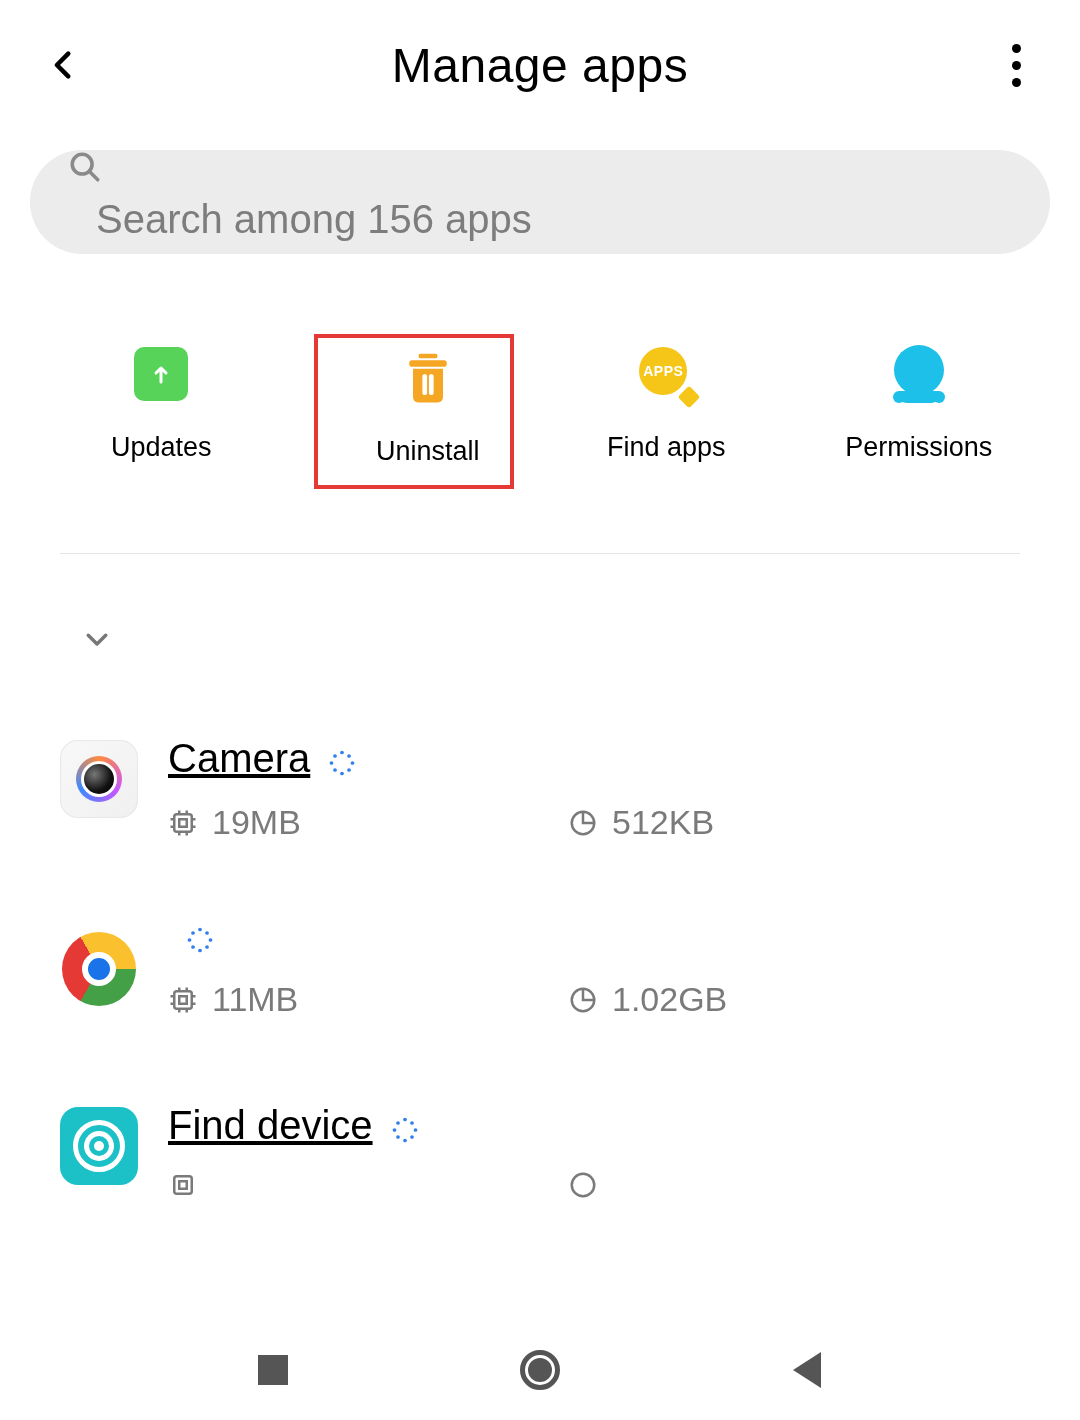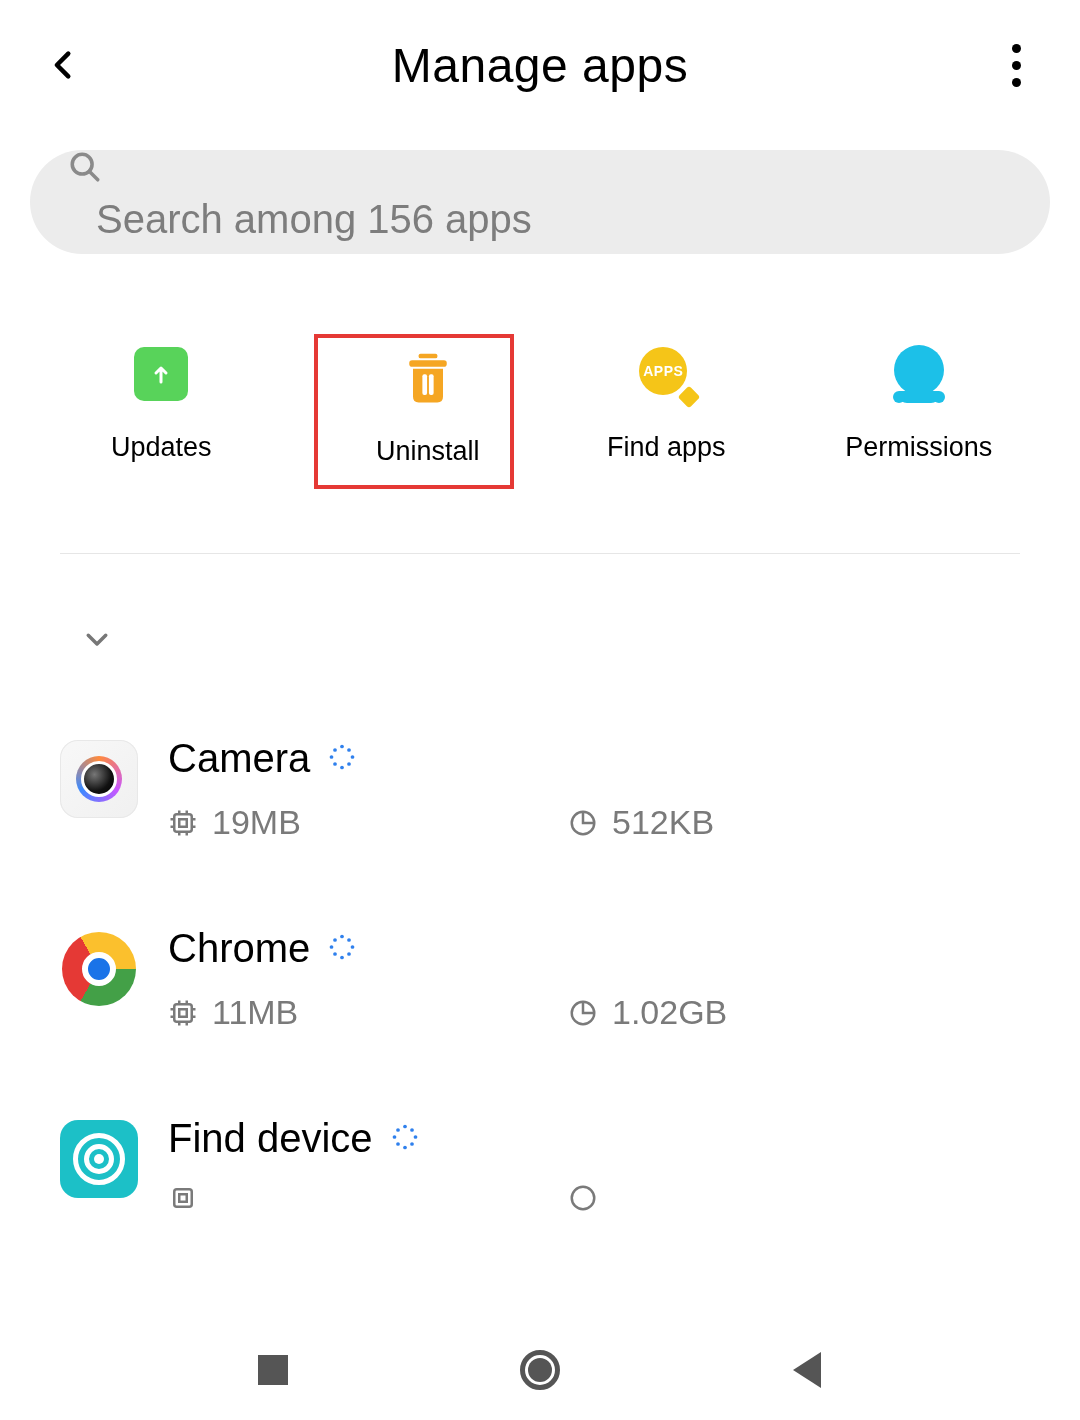--- a/index.html
+++ b/index.html
@@ -47,21 +47,21 @@
   
   .sort { display:flex; align-items:center; padding: 70px 60px 0 60px; cursor:pointer; }
   .sort .label { font-size: 39px; color:#777; }
   .sort svg { width:30px; height:30px; margin-left:22px; }
 
   
   .app-list { padding: 40px 60px 0 60px; }
   .app-row { display:flex; align-items:flex-start; padding: 42px 0; cursor:pointer; }
   .app-icon { width:78px; height:78px; border-radius:18px; flex-shrink:0; margin-top:4px; display:flex; align-items:center; justify-content:center; }
   .app-body { flex:1; margin-left: 30px; }
-  .app-title-row { display:flex; align-items:center; }
+  .app-title-row { display:flex; align-items:flex-end;text-decoration:underline; }
   .app-title { font-size: 40px; color:#000; }
   .app-spinner { margin-left: 18px; }
   .app-spinner svg { width:28px; height:28px; }
   .app-stats { display:flex; margin-top:22px; }
   .stat { display:flex; align-items:center; font-size:34px; color:#7a7a7a; }
   .stat svg { width:30px; height:30px; margin-right:14px; }
   .stat.left { width: 400px; align-items: center; }
 
   
   .camera-bg { background: linear-gradient(135deg,#f8f8f8,#f0f0f0); box-shadow: inset 0 0 0 1px #e8e8e8; }
@@ -236,21 +236,20 @@
         <div class="app-icon" style="background:transparent;">
           <div class="chrome-icon">
             <div class="seg green"></div>
               <div class="seg yellow"></div>
               <div class="seg red"></div>
             <div class="center"></div>
           </div>
         </div>
         <div class="app-body">
           <div class="app-title-row">
-            <span class="app-title">Chrome</span>
             <span class="app-spinner">
               <svg viewBox="0 0 24 24">
                 <circle cx="12" cy="3" r="1.6" fill="#2f80ed"></circle>
                   <circle cx="18" cy="6" r="1.6" fill="#2f80ed"></circle>
                 <circle cx="21" cy="12" r="1.6" fill="#2f80ed"></circle>
                   <circle cx="18" cy="18" r="1.6" fill="#2f80ed"></circle>
                 <circle cx="12" cy="21" r="1.6" fill="#2f80ed"></circle>
                   <circle cx="6" cy="18" r="1.6" fill="#2f80ed"></circle>
                 <circle cx="3" cy="12" r="1.6" fill="#2f80ed"></circle>
                   <circle cx="6" cy="6" r="1.6" fill="#2f80ed"></circle>

